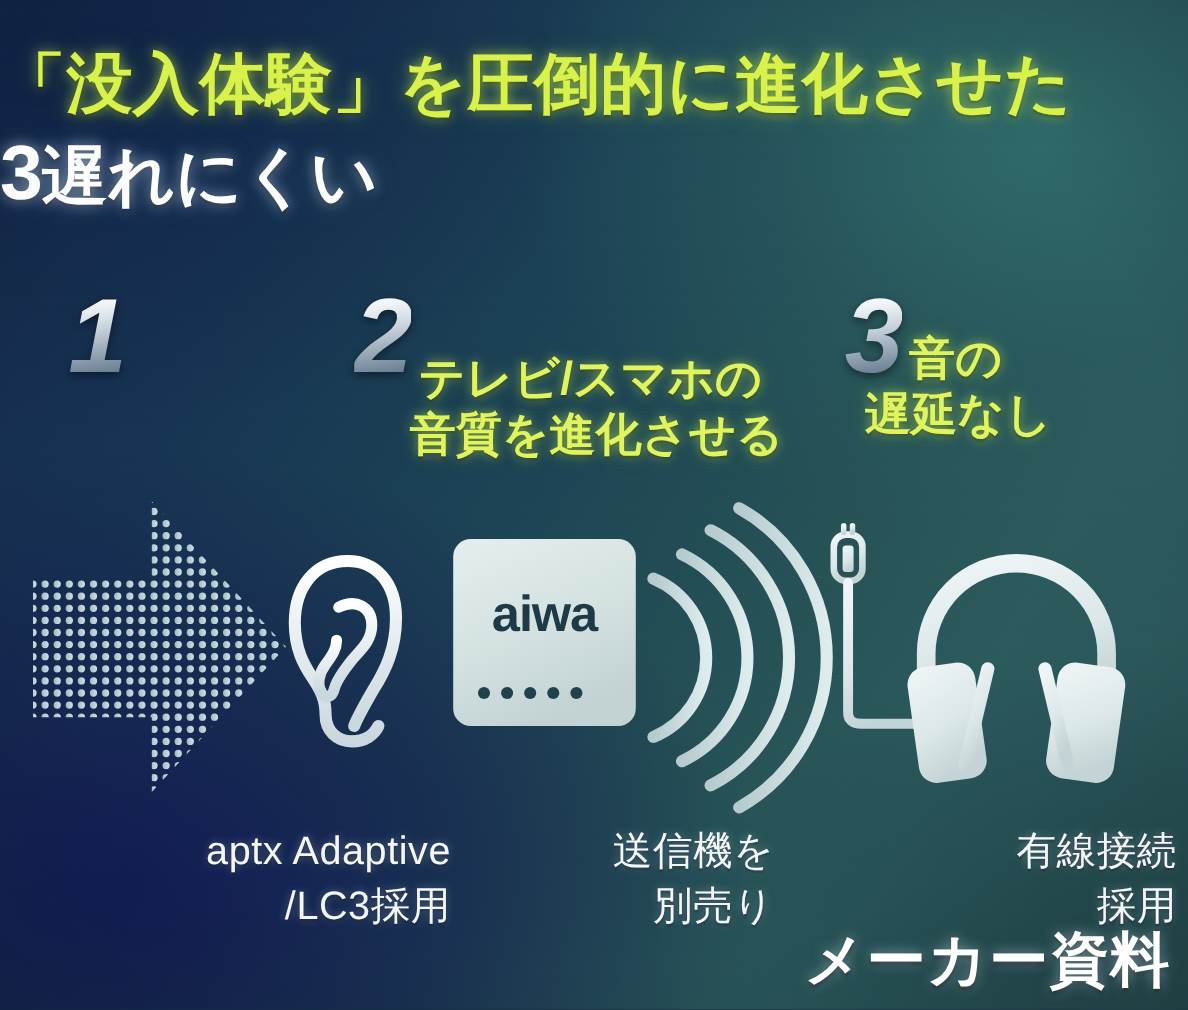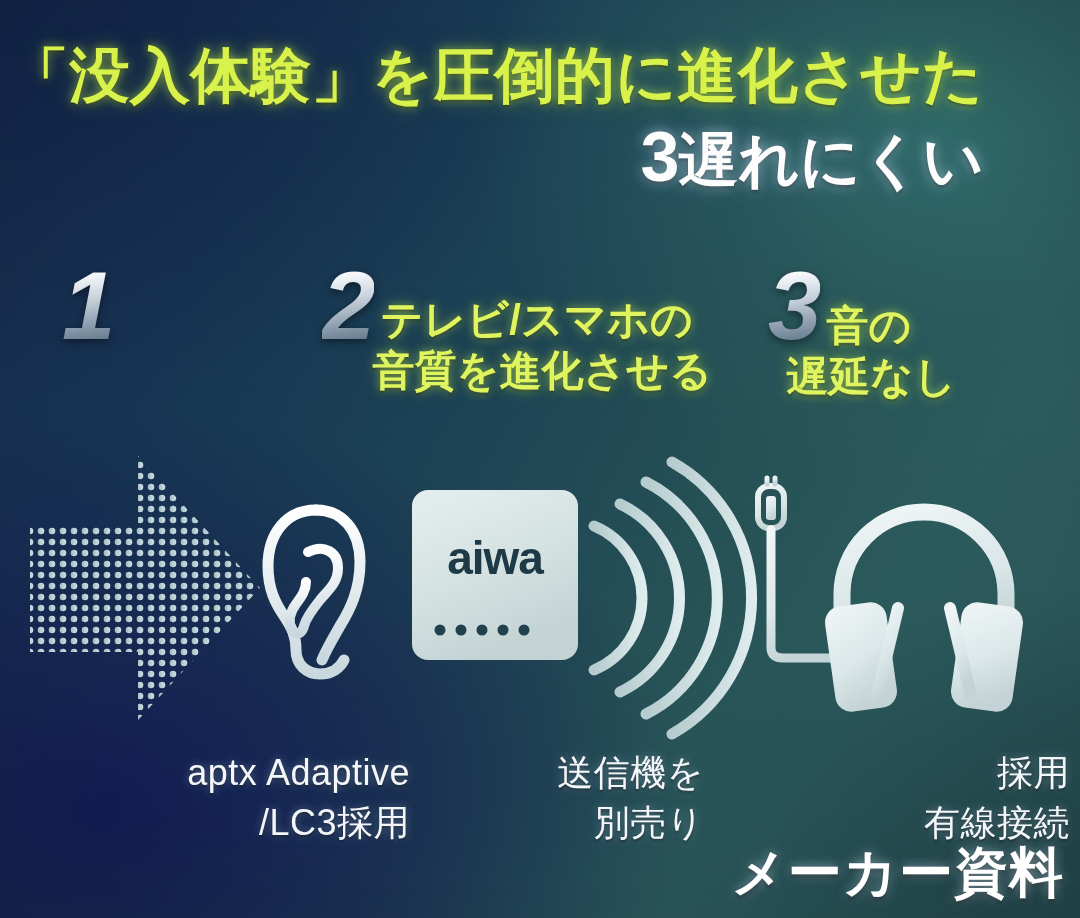--- a/index.html
+++ b/index.html
@@ -69,21 +69,21 @@
       repeating-linear-gradient(0deg, rgba(255,255,255,0.10) 0px, rgba(255,255,255,0.10) 1px, rgba(0,0,0,0) 1px, rgba(0,0,0,0) 3px),
       repeating-linear-gradient(90deg, rgba(255,255,255,0.07) 0px, rgba(255,255,255,0.07) 1px, rgba(0,0,0,0) 1px, rgba(0,0,0,0) 3px);
   }
 
   
   .headline-block {
     position: absolute;
     top: 44px;
     left: 0;
     width: 984px;
-    text-align: right;
+    text-align: left;
   }
   .headline-main {
     font-size: 60px;
     font-weight: 700;
     letter-spacing: 0.5px;
     color: #d8f24b;
     text-shadow:
       0 0 10px rgba(198,236,70,0.60),
       0 0 22px rgba(170,220,60,0.35),
       0 2px 3px rgba(0,0,0,0.55);
@@ -151,21 +151,21 @@
     font-size: 42px;
     font-weight: 700;
     color: #dff45e;
     line-height: 1.22;
     text-shadow:
       0 0 9px rgba(200,238,80,0.55),
       0 0 18px rgba(170,220,60,0.28),
       0 2px 3px rgba(0,0,0,0.5);
     white-space: nowrap;
   }
-  .point-2 .point-text { margin-top: 30px; }
+  .point-2 .point-text { margin-top: 54px; }
   .point-3 .point-text { margin-top: 36px; }
   .point-text .ln2 { display: block; }
   .point-1 .point-text .ln2 { margin-left: -68px; }
   .point-2 .point-text .ln2 { margin-left: -8px; }
   .point-3 .point-text .ln2 { margin-left: -40px; }
 
   
   .icon-band {
     position: absolute;
     top: 452px;
@@ -423,19 +423,19 @@
     <span class="ln">aptx Adaptive</span>
     <span class="ln">/LC3採用</span>
   </div>
 
   <div class="caption caption-center">
     <span class="ln">送信機を</span>
     <span class="ln">別売り</span>
   </div>
 
   <div class="caption caption-right">
+    <span class="ln">有線接続</span>
     <span class="ln">採用</span>
-    <span class="ln">有線接続</span>
   </div>
 
   <div class="watermark">メーカー資料</div>
 
 </div>
 
 </body></html>

